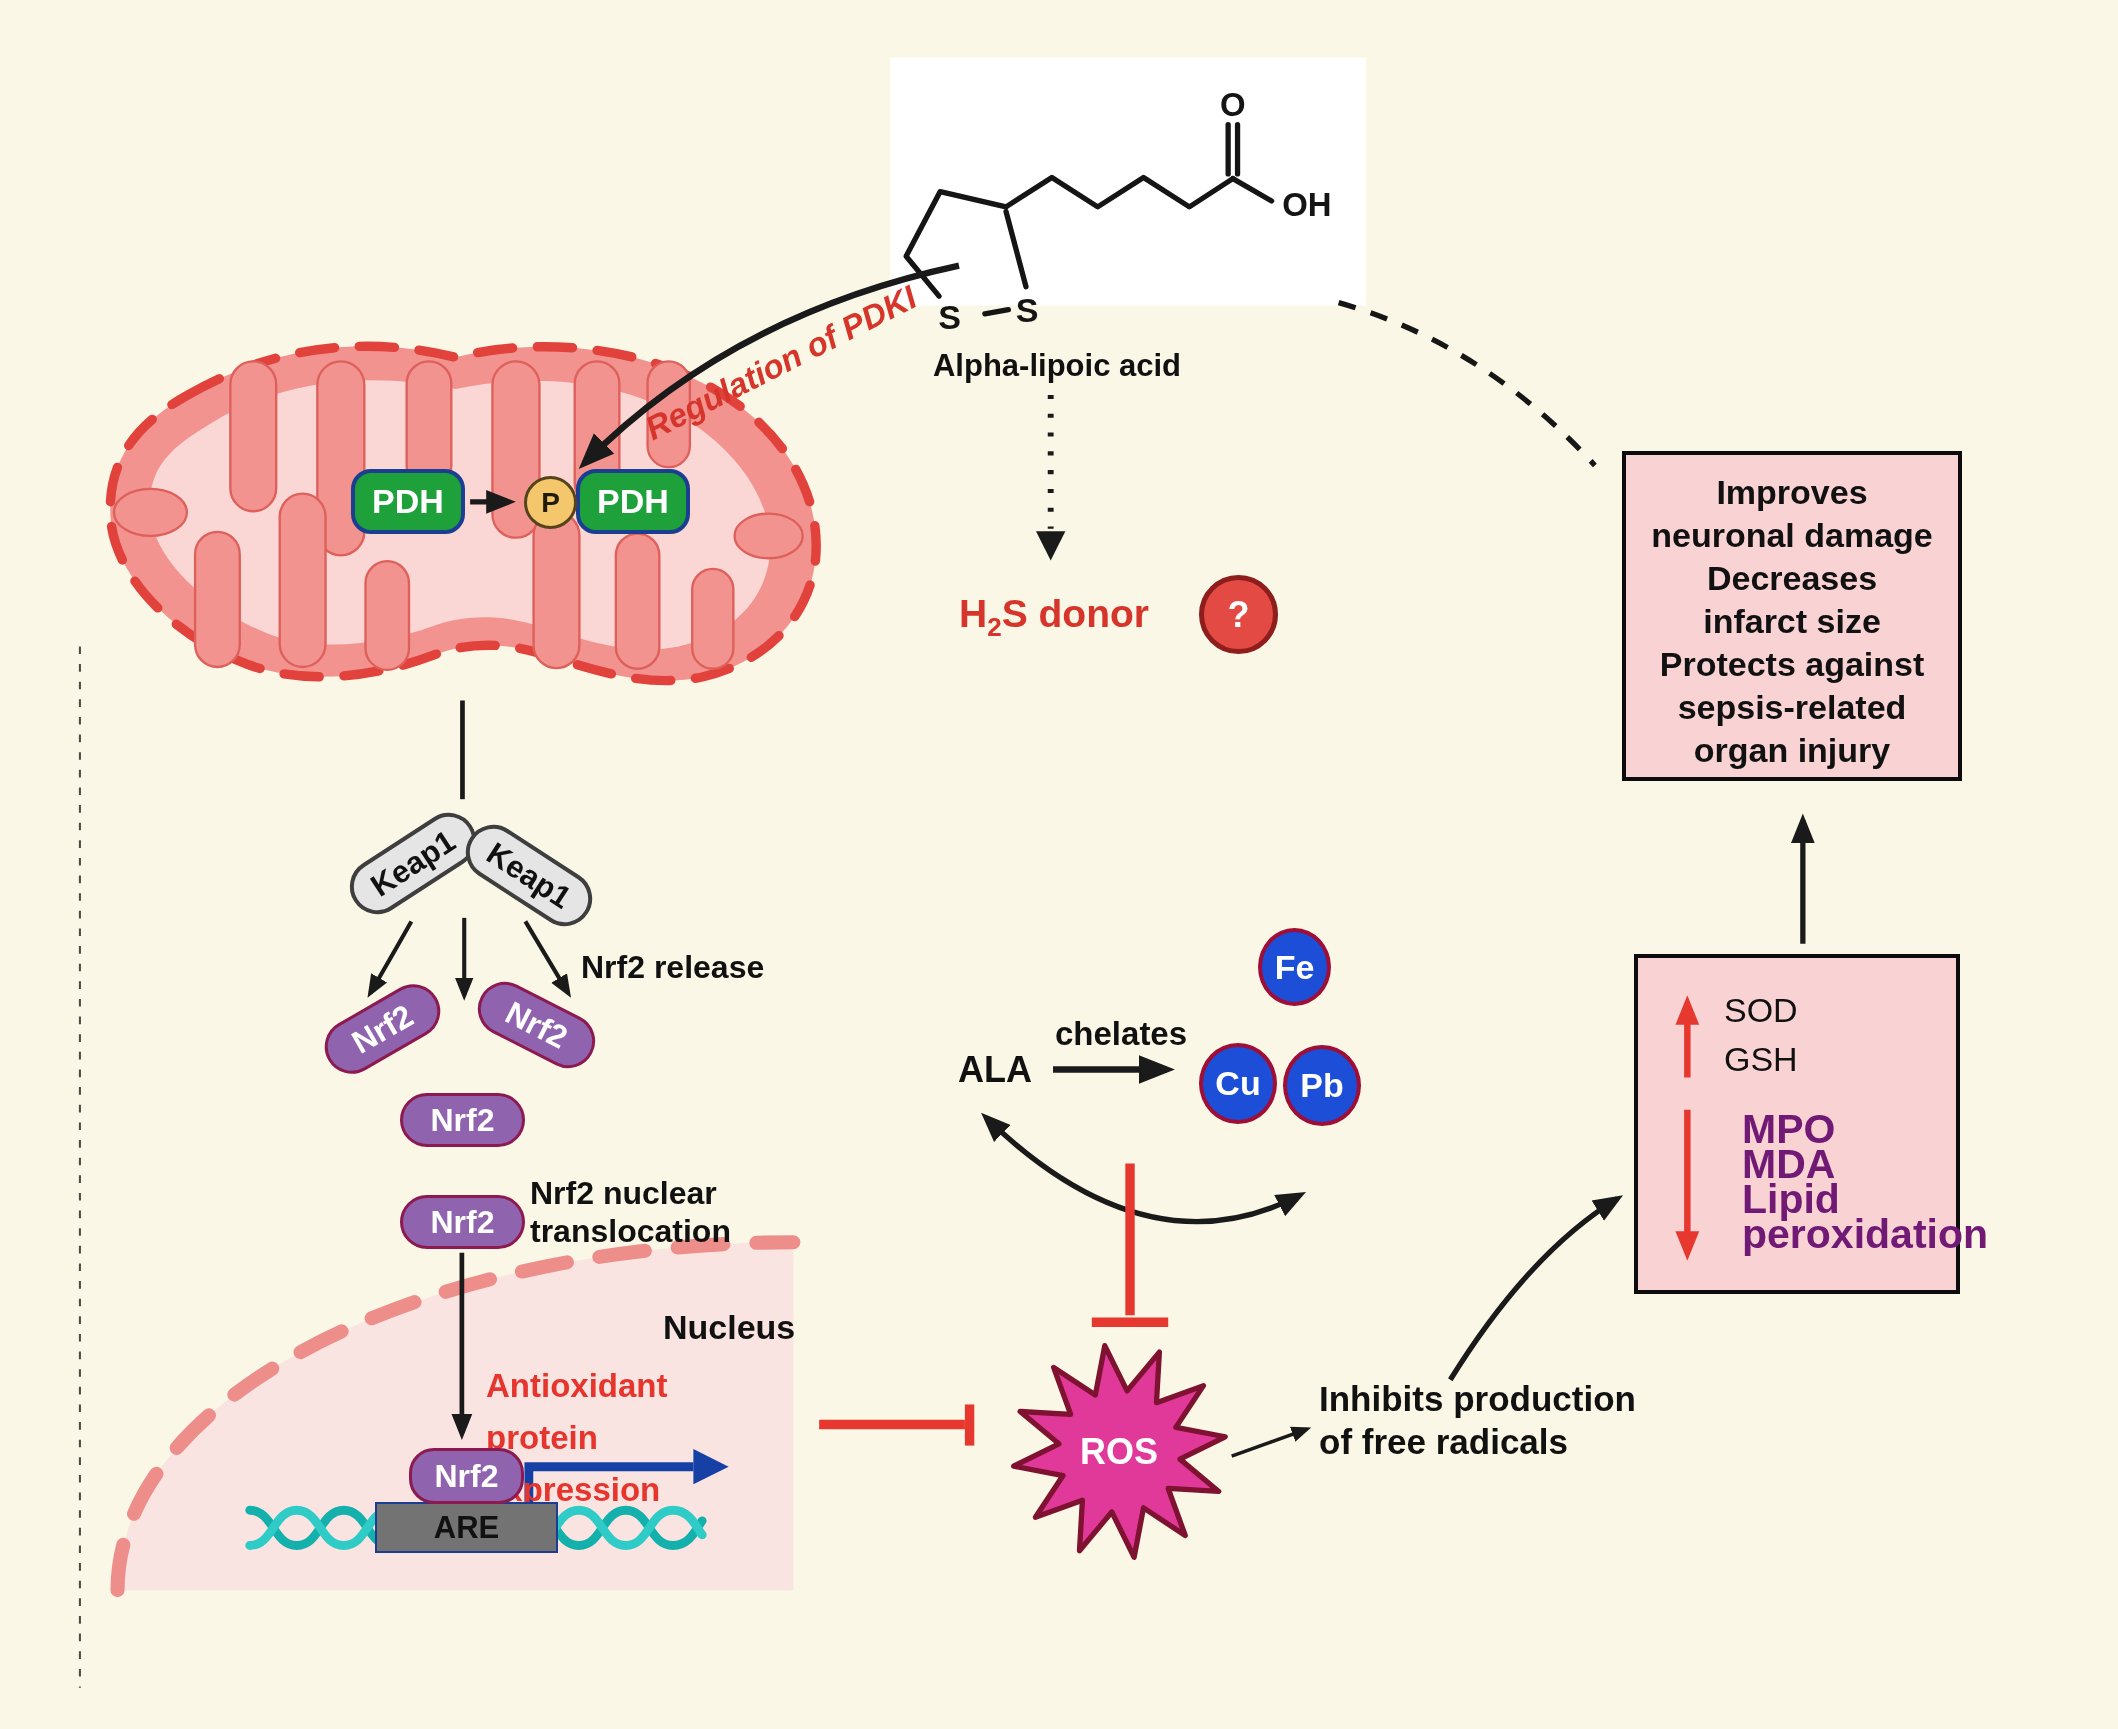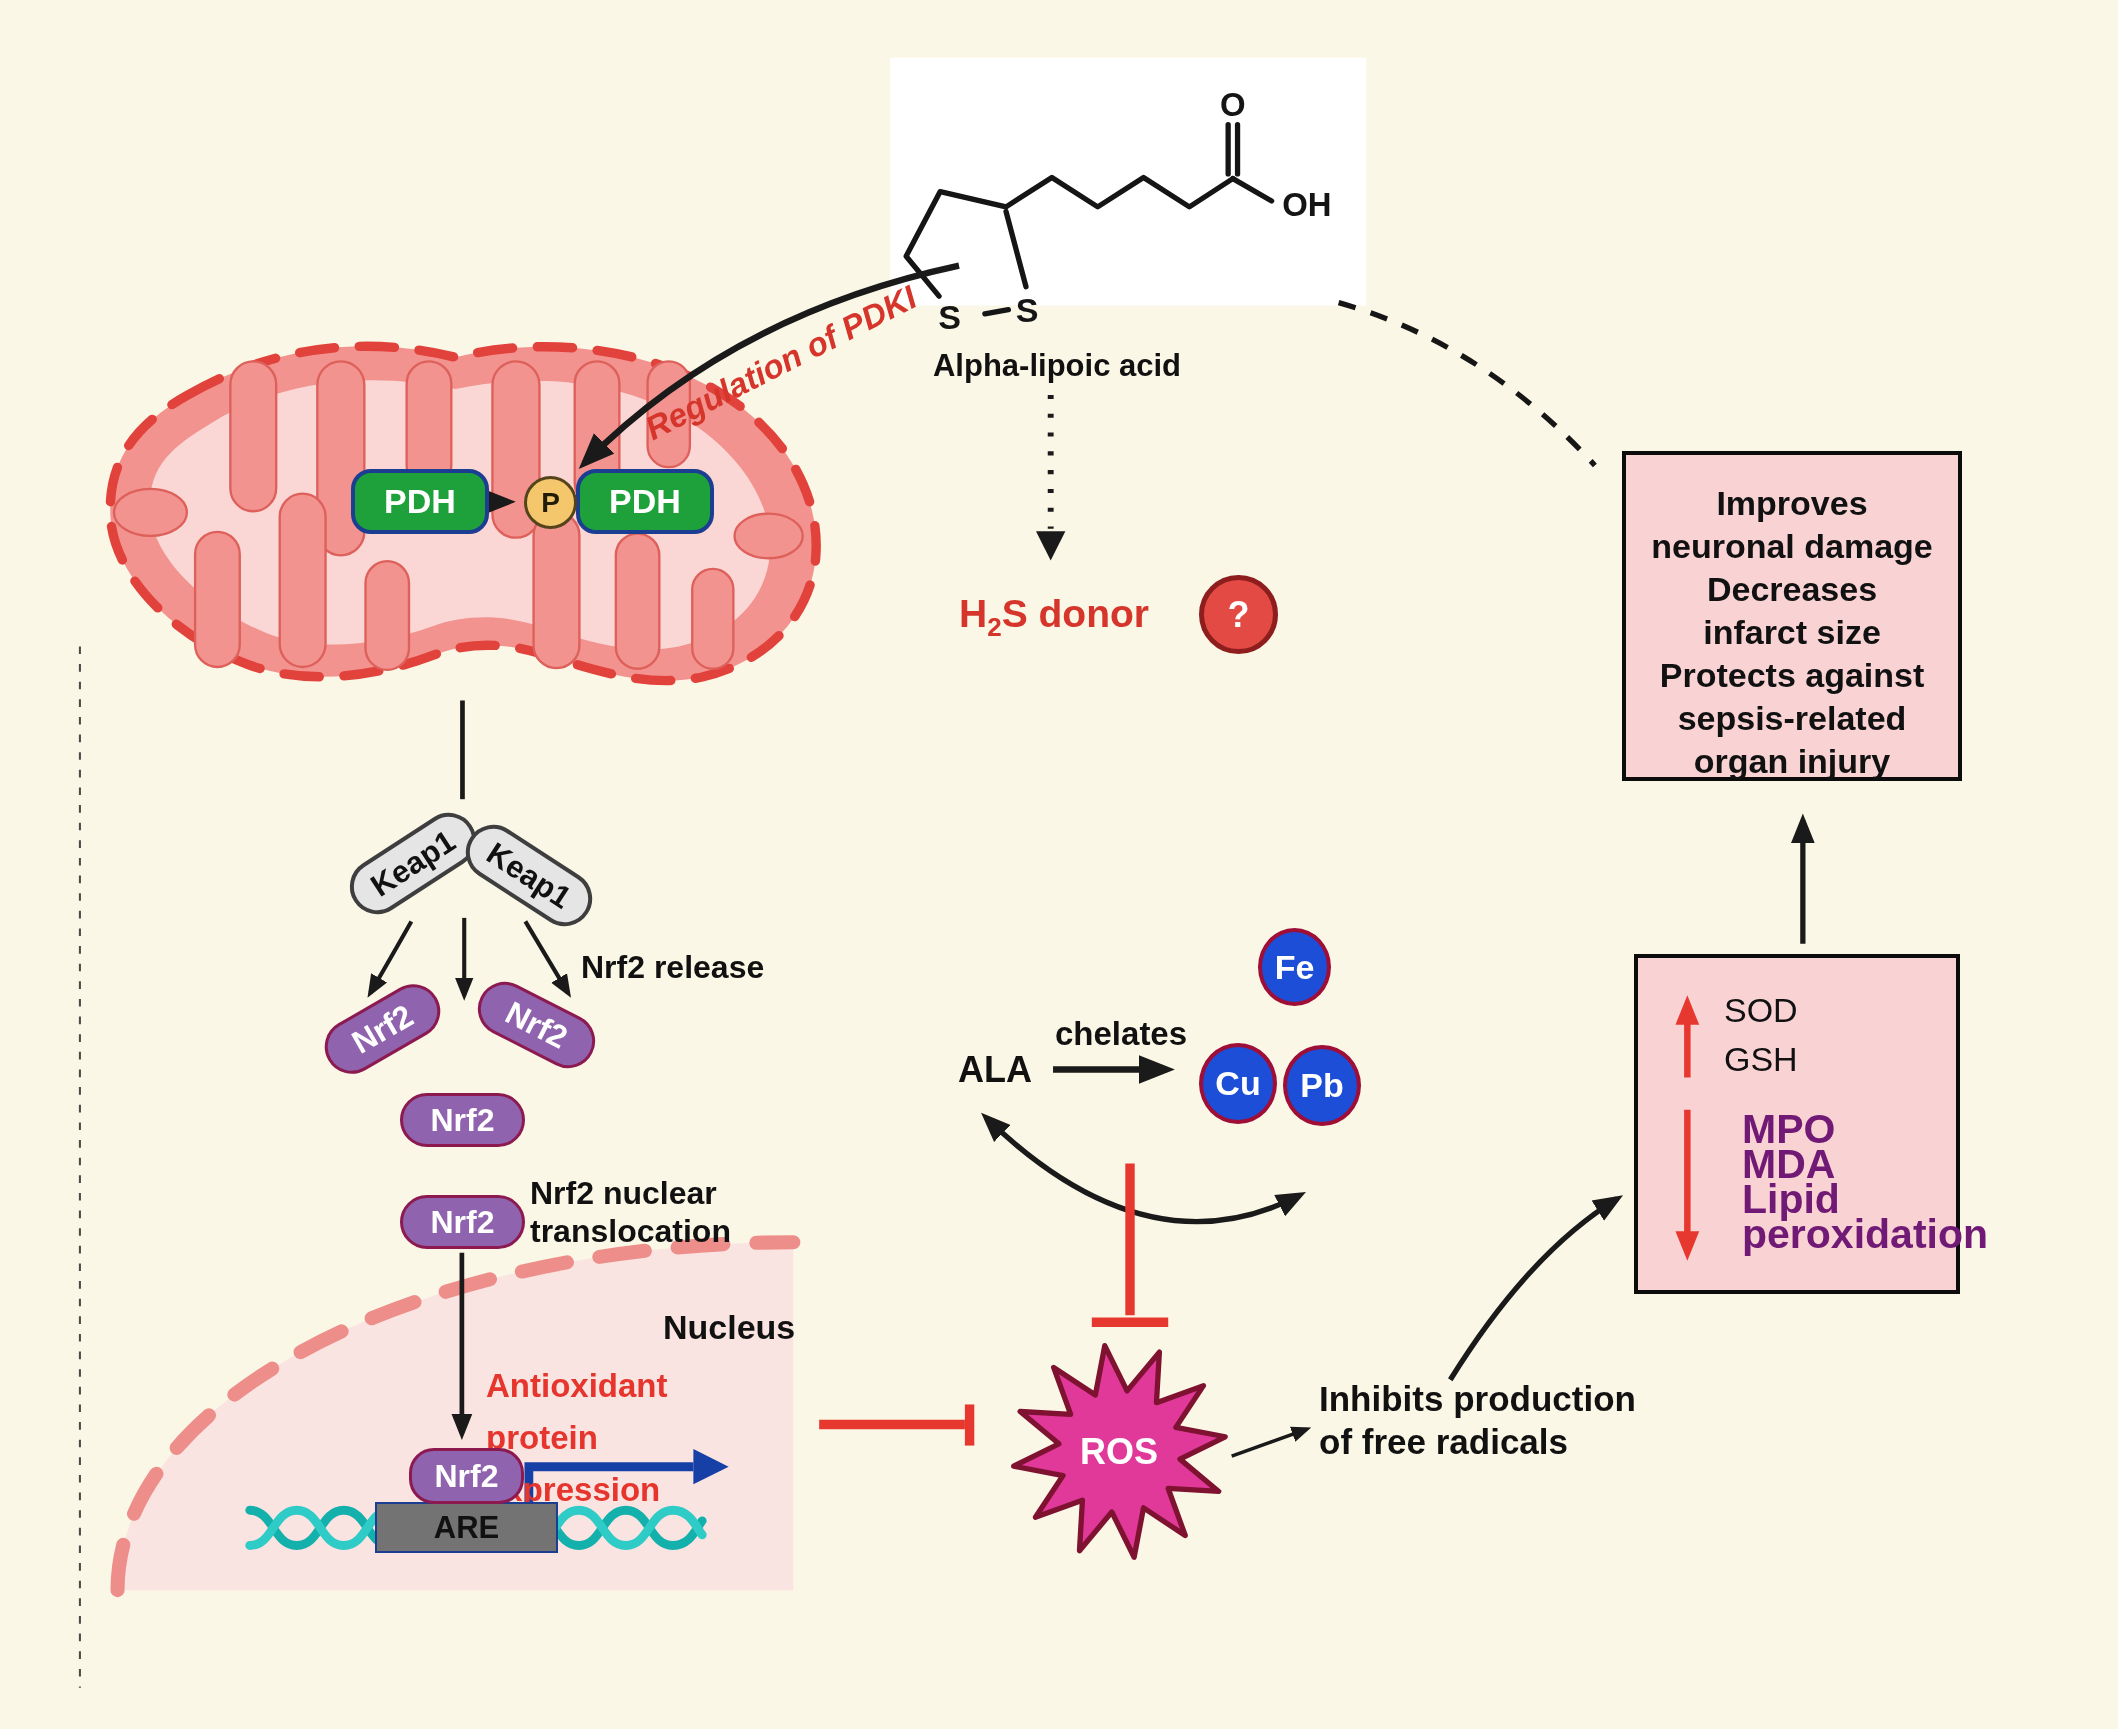--- a/index.html
+++ b/index.html
@@ -6,21 +6,21 @@
   .canvas{position:relative;width:2119px;height:1730px;background:#FBF7E6;overflow:hidden;
           font-family:"Liberation Sans","DejaVu Sans",sans-serif;}
   svg.layer{position:absolute;left:0;top:0;z-index:1;}
   .ov{position:absolute;z-index:2;box-sizing:border-box;}
   .lbl{font-weight:bold;color:#111;white-space:nowrap;}
   .pill{display:flex;align-items:center;justify-content:center;font-weight:bold;}
   .nrf2pill{width:125px;height:54px;border-radius:27px;background:#8F63AE;border:3.5px solid #8C1A50;
             color:#fff;font-size:32px;}
   .keappill{width:140px;height:55px;border-radius:28px;background:#E5E5E5;border:4.1px solid #3E3E3E;
             color:#111;font-size:31px;}
-  .pdhbox{width:138px;height:65px;border-radius:20px;background:#1EA13B;border:4.1px solid #1C3E92;
+  .pdhbox{width:114px;height:65px;border-radius:20px;background:#1EA13B;border:4.1px solid #1C3E92;
           color:#fff;font-size:34px;display:flex;align-items:center;justify-content:center;font-weight:bold;}
   .metal{border-radius:50%;background:#1d4ed8;border:4.7px solid #9E0E37;color:#fff;
          display:flex;align-items:center;justify-content:center;font-weight:bold;font-size:34px;}
   .bigbox{background:#F9D2D4;border:4.7px solid #0c0c0c;}
   .outLine{font-weight:bold;font-size:34px;line-height:43px;color:#111;text-align:center;}
 </style>
 </head>
 <body>
 
 <div class="canvas">
@@ -232,21 +232,21 @@
       <div>GSH</div>
     </div>
     <div style="position:absolute;left:104px;top:154px;font-weight:bold;font-size:41px;line-height:35px;color:#701a75;">
       <div>MPO</div>
       <div>MDA</div>
       <div>Lipid</div>
       <div>peroxidation</div>
     </div>
   </div>
 
-  <div class="ov bigbox" style="left:1622px;top:451px;width:340px;height:330px;padding-top:27px;">
+  <div class="ov bigbox" style="left:1622px;top:451px;width:340px;height:330px;padding-top:16px;">
     <div class="outLine">Improves</div>
     <div class="outLine">neuronal damage</div>
     <div class="outLine">Decreases</div>
     <div class="outLine">infarct size</div>
     <div class="outLine">Protects against</div>
     <div class="outLine">sepsis-related</div>
     <div class="outLine">organ injury</div>
   </div>
 
 </div>

